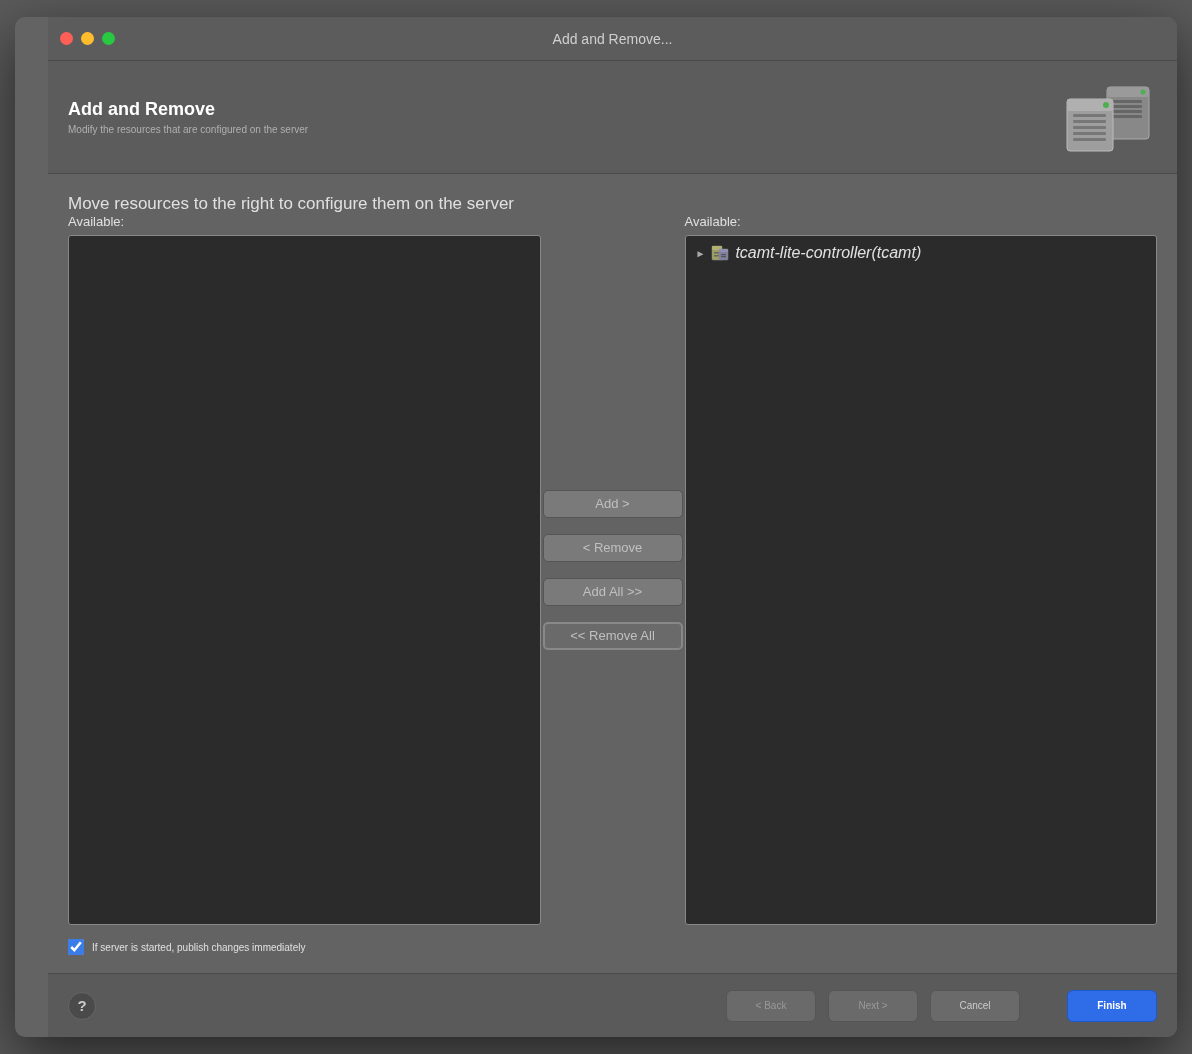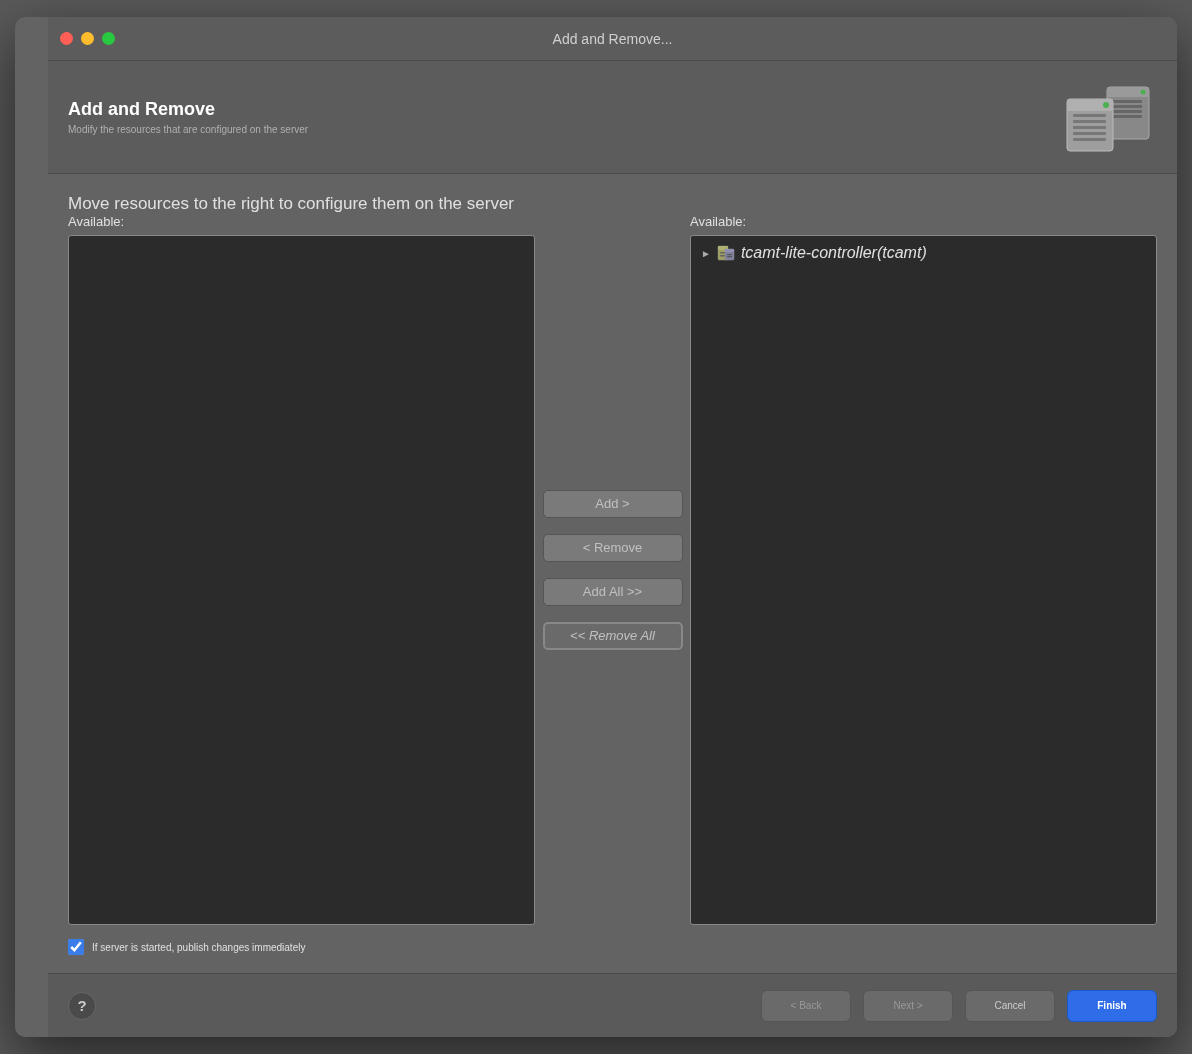--- a/index.html
+++ b/index.html
@@ -138,21 +138,21 @@
 
     .list-box {
       flex: 1;
       background: #2b2b2b;
       border: 1px solid #888;
       border-radius: 3px;
       min-height: 400px;
     }
 
     .middle-column {
-      width: 155px;
+      width: 144px;
       display: flex;
       flex-direction: column;
       align-items: center;
       justify-content: center;
       gap: 16px;
       padding: 0 20px;
     }
 
     .right-column {
       flex: 1;
@@ -201,21 +201,20 @@
       font-size: 13px;
       cursor: pointer;
       display: flex;
       align-items: center;
       justify-content: center;
     }
 
     .action-btn.active {
       background: #6a6a6a;
       border: 2px solid #888;
-      font-style: italic;
     }
 
     
     .checkbox-area {
       display: flex;
       align-items: center;
       gap: 8px;
       padding: 14px 0 8px 0;
     }
 
@@ -282,20 +281,21 @@
       background: #6a6a6a;
       border: 1px solid #555;
       color: #ccc;
     }
 
     .footer-btn-primary {
       background: #2f6de8;
       border: 1px solid #1a5acc;
       color: #ffffff;
       font-weight: 600;
+      margin-left: 35px;
     }
   </style>
 </head>
 <body>
 
 <div class="window">
 
   <div class="titlebar">
     <div class="titlebar-buttons">
       <button class="tb-btn tb-close"></button>

